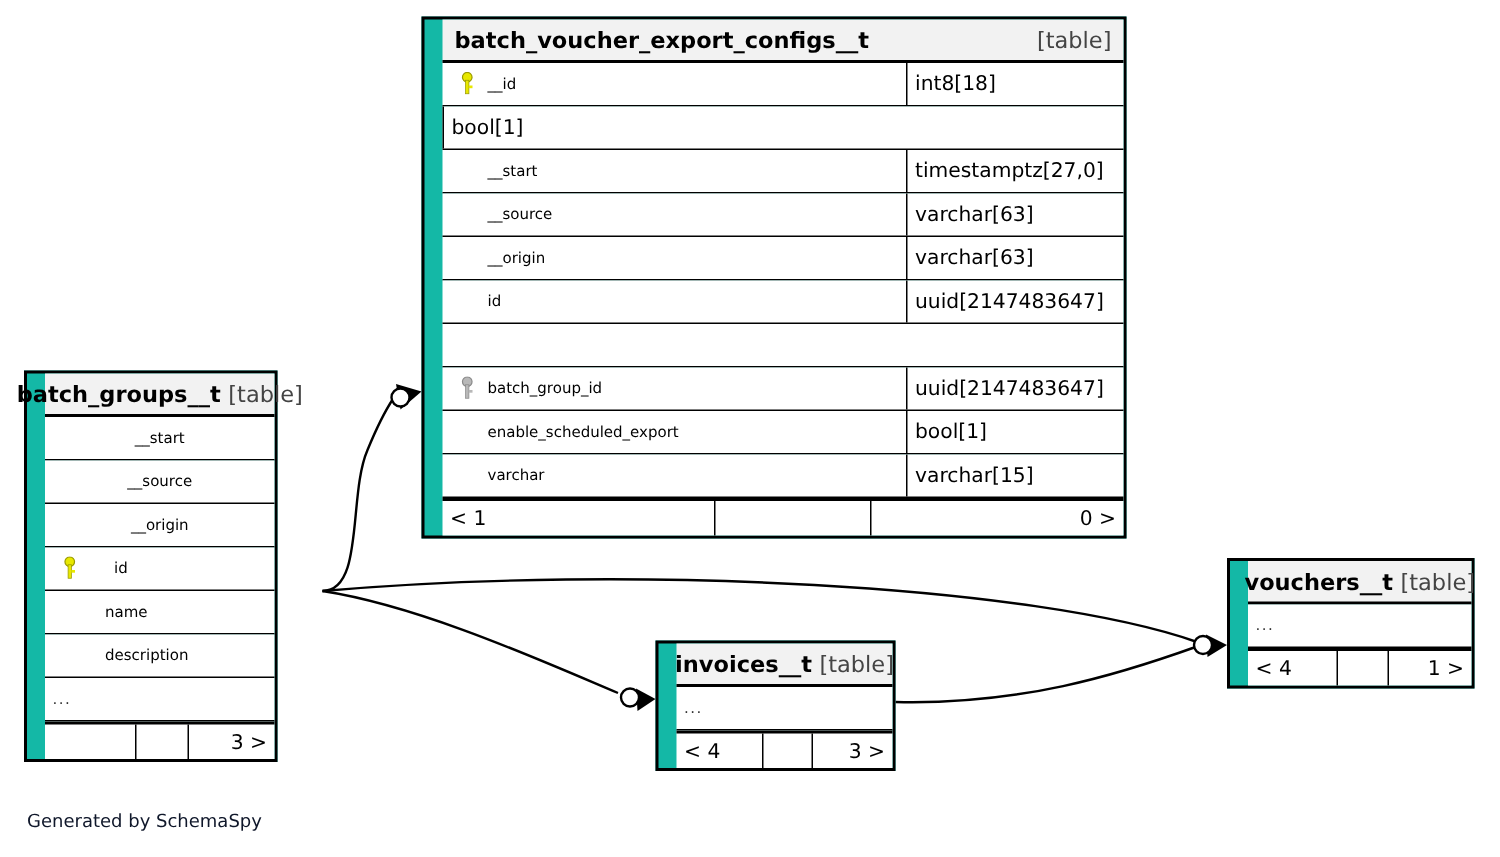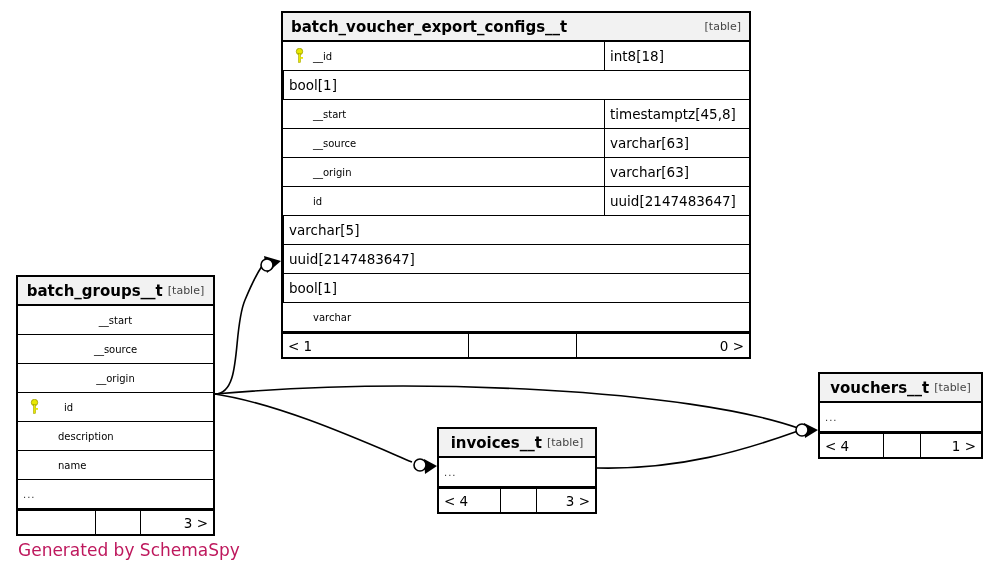--- a/index.html
+++ b/index.html
@@ -19,41 +19,42 @@
     position: absolute;
     left: 0; top: 0;
     width: 1000px;
     height: 571px;
     pointer-events: none;
     z-index: 1;
   }
   .table-box {
     position: absolute;
     z-index: 2;
-    background: #c2410c;
+    background: #14b8a6;
     border: 2px solid #000000;
     box-sizing: border-box;
+    padding-left: 12px;
   }
   .t-header {
     background: #f2f2f2;
     border-bottom: 2px solid #000000;
     box-sizing: border-box;
     height: 29px;
     display: flex;
     align-items: center;
     padding: 0 8px;
     white-space: nowrap;
   }
   .t-header .tname {
     font-weight: bold;
     font-size: 15px;
     color: #000000;
   }
   .t-header .ttag {
-    font-size: 11px;
+    font-size: 15px;
     color: #444444;
     margin-left: 5px;
   }
   .t-header.split .tname { flex: 0 0 auto; }
   .t-header.split .spacer { flex: 1 1 auto; }
 
   .row {
     display: flex;
     height: 29px;
     box-sizing: border-box;
@@ -122,22 +123,22 @@
     border-right: 1px solid #000000;
     padding: 0 5px;
   }
   .f-cell:last-child { border-right: none; }
   .f-left   { flex: 0 0 40%; justify-content: flex-start; }
   .f-mid    { flex: 0 0 23%; justify-content: center; }
   .f-right  { flex: 1 1 auto; justify-content: flex-end; }
 
   .caption {
     position: absolute;
-    font-size: 17px;
-    color: #be185d;
+    font-size: 12px;
+    color: #0f172a;
     white-space: nowrap;
     z-index: 3;
   }
 </style>
 </head>
 <body>
 
 <div id="canvas">
 
   <svg id="edges" viewBox="0 0 1000 571" width="1000" height="571">
@@ -183,21 +184,21 @@
 
     <div class="row">
       <div class="cell-type">bool[1]</div>
     </div>
 
     <div class="row">
       <div class="cell-name">
         <span class="keyslot"></span>
         <span class="colname">__start</span>
       </div>
-      <div class="cell-type">timestamptz[45,8]</div>
+      <div class="cell-type">timestamptz[27,0]</div>
     </div>
 
     <div class="row">
       <div class="cell-name">
         <span class="keyslot"></span>
         <span class="colname">__source</span>
       </div>
       <div class="cell-type">varchar[63]</div>
     </div>
 
@@ -211,46 +212,60 @@
 
     <div class="row">
       <div class="cell-name">
         <span class="keyslot"></span>
         <span class="colname">id</span>
       </div>
       <div class="cell-type">uuid[2147483647]</div>
     </div>
 
     <div class="row">
-      <div class="cell-type">varchar[5]</div>
-    </div>
-
-    <div class="row">
+    </div>
+
+    <div class="row">
+      <div class="cell-name">
+        <span class="keyslot">
+          <svg width="11" height="16" viewBox="0 0 11 16">
+            <circle cx="5.5" cy="3.5" r="3.2" fill="#b8b8b8" stroke="#8a8a8a" stroke-width="0.8"></circle>
+            <rect x="4.4" y="5.5" width="2.2" height="9" fill="#b8b8b8" stroke="#8a8a8a" stroke-width="0.5"></rect>
+            <rect x="6.6" y="9" width="2.4" height="1.8" fill="#b8b8b8"></rect>
+          </svg>
+        </span>
+        <span class="colname">batch_group_id</span>
+      </div>
       <div class="cell-type">uuid[2147483647]</div>
     </div>
 
     <div class="row">
+      <div class="cell-name">
+        <span class="keyslot"></span>
+        <span class="colname">enable_scheduled_export</span>
+      </div>
       <div class="cell-type">bool[1]</div>
     </div>
 
     <div class="row">
       <div class="cell-name">
         <span class="keyslot"></span>
         <span class="colname">varchar</span>
       </div>
+      <div class="cell-type">varchar[15]</div>
     </div>
 
     <div class="footer">
       <div class="f-cell f-left">&lt; 1</div>
       <div class="f-cell f-mid"></div>
       <div class="f-cell f-right">0 &gt;</div>
     </div>
   </div>
 
-  <div class="table-box" style="left:16px; top:275px; width:199px;">
+  <div class="table-box" style="left:16px; top:247px; width:169px;">
 
     <div class="t-header" style="justify-content:center;">
       <span class="tname">batch_groups__t</span>
       <span class="ttag">[table]</span>
     </div>
 
     <div class="row centered">
       <div class="cell-name">
         <span class="colname">__start</span>
       </div>
@@ -274,26 +289,26 @@
             <rect x="4.4" y="5.5" width="2.2" height="9" fill="#e8e800" stroke="#9a9a00" stroke-width="0.5"></rect>
             <rect x="6.6" y="9" width="2.4" height="1.8" fill="#e8e800"></rect>
           </svg>
         </span>
         <span class="colname" style="padding-left:20px;">id</span>
       </div>
     </div>
 
     <div class="row">
       <div class="cell-name" style="padding-left:36px;">
+        <span class="colname">name</span>
+      </div>
+    </div>
+    <div class="row">
+      <div class="cell-name" style="padding-left:36px;">
         <span class="colname">description</span>
-      </div>
-    </div>
-    <div class="row">
-      <div class="cell-name" style="padding-left:36px;">
-        <span class="colname">name</span>
       </div>
     </div>
 
     <div class="row ellipsis">
       <div class="cell-name">...</div>
     </div>
 
     <div class="footer">
       <div class="f-cell f-left"></div>
       <div class="f-cell f-mid"></div>

